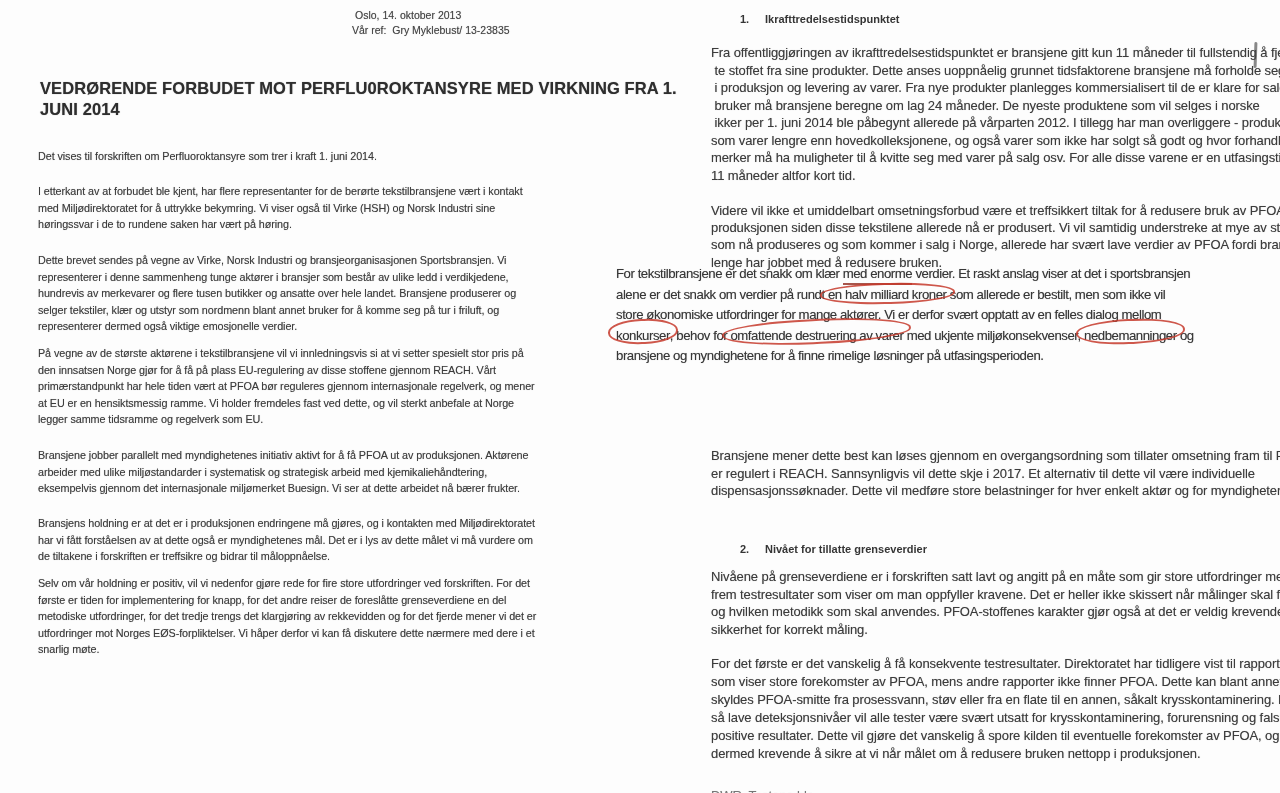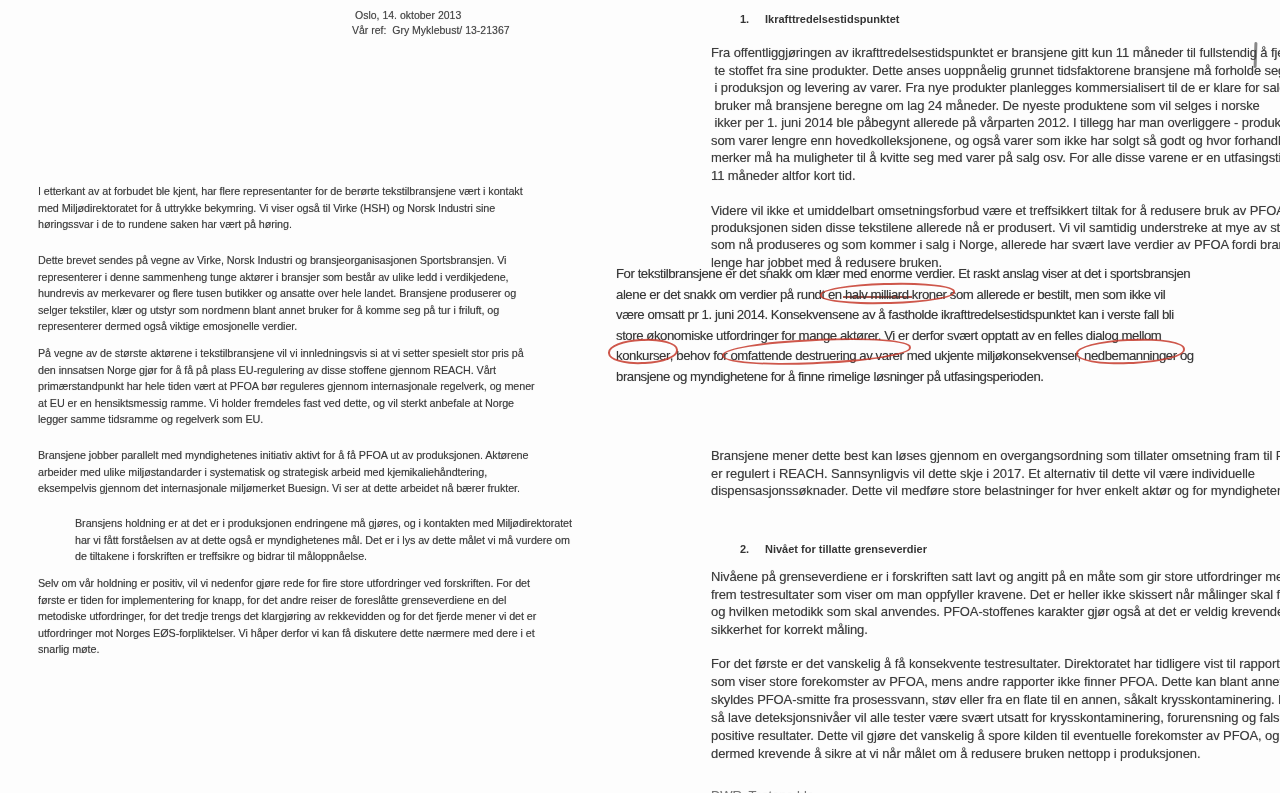--- a/index.html
+++ b/index.html
@@ -21,51 +21,54 @@
   .rhead .num{width:25px;flex:none;}
   .excerpt{font-size:13.2px;letter-spacing:-0.45px;color:#373737;}
   .xline{white-space:pre;height:20.5px;}
   .circ{position:relative;display:inline-block;}
   .circ::after{
     content:"";position:absolute;left:-8px;right:-8px;top:-4px;bottom:-2px;
     border:2.2px solid rgba(198,58,44,0.85);border-radius:48%;
     transform:rotate(-1.5deg);pointer-events:none;
   }
   .circ.up::after{top:-9px;bottom:-1px;transform:rotate(-2.5deg);}
-  .redline{border-bottom:2.2px solid rgba(145,42,30,0.8);padding-bottom:15px;}
+  .redline{border-bottom:2.2px solid rgba(145,42,30,0.8);padding-bottom:2px;}
   .edge-mark{
     left:1254px;top:42px;width:3px;height:26px;background:#4a4a4a;
     opacity:0.65;border-radius:2px;transform:rotate(2deg);
   }
   .cutline{opacity:0.7;filter:blur(0.4px);}
 </style>
 </head>
 <body>
 
 <div class="abs" style="left:0;top:0;width:690px;height:793px;padding-left:10px;">
   <div class="abs header-line t" style="left:355px;top:9px;">Oslo, 14. oktober 2013</div>
-  <div class="abs header-line t" style="left:352px;top:24px;">Vår ref:  Gry Myklebust/ 13-21367</div>
+  <div class="abs header-line t" style="left:352px;top:24px;">Vår ref:  Gry Myklebust/ 13-23835</div>
+  <div class="abs title" style="left:40px;top:78px;">VEDRØRENDE FORBUDET MOT PERFLU0ROKTANSYRE MED VIRKNING FRA 1.
+JUNI 2014</div>
 
+  <div class="abs leftbody t" style="left:38px;top:148px;">Det vises til forskriften om Perfluoroktansyre som trer i kraft 1. juni 2014.</div>
   <div class="abs leftbody t" style="left:38px;top:183px;">I etterkant av at forbudet ble kjent, har flere representanter for de berørte tekstilbransjene vært i kontakt
 med Miljødirektoratet for å uttrykke bekymring. Vi viser også til Virke (HSH) og Norsk Industri sine
 høringssvar i de to rundene saken har vært på høring.</div>
   <div class="abs leftbody t" style="left:38px;top:252px;">Dette brevet sendes på vegne av Virke, Norsk Industri og bransjeorganisasjonen Sportsbransjen. Vi
 representerer i denne sammenheng tunge aktører i bransjer som består av ulike ledd i verdikjedene,
 hundrevis av merkevarer og flere tusen butikker og ansatte over hele landet. Bransjene produserer og
 selger tekstiler, klær og utstyr som nordmenn blant annet bruker for å komme seg på tur i friluft, og
 representerer dermed også viktige emosjonelle verdier.</div>
   <div class="abs leftbody t" style="left:38px;top:345px;">På vegne av de største aktørene i tekstilbransjene vil vi innledningsvis si at vi setter spesielt stor pris på
 den innsatsen Norge gjør for å få på plass EU-regulering av disse stoffene gjennom REACH. Vårt
 primærstandpunkt har hele tiden vært at PFOA bør reguleres gjennom internasjonale regelverk, og mener
 at EU er en hensiktsmessig ramme. Vi holder fremdeles fast ved dette, og vil sterkt anbefale at Norge
 legger samme tidsramme og regelverk som EU.</div>
   <div class="abs leftbody t" style="left:38px;top:447px;">Bransjene jobber parallelt med myndighetenes initiativ aktivt for å få PFOA ut av produksjonen. Aktørene
 arbeider med ulike miljøstandarder i systematisk og strategisk arbeid med kjemikaliehåndtering,
 eksempelvis gjennom det internasjonale miljømerket Buesign. Vi ser at dette arbeidet nå bærer frukter.</div>
-  <div class="abs leftbody t" style="left:38px;top:515px;margin-left:37px;">Bransjens holdning er at det er i produksjonen endringene må gjøres, og i kontakten med Miljødirektoratet
+  <div class="abs leftbody t" style="left:38px;top:515px;">Bransjens holdning er at det er i produksjonen endringene må gjøres, og i kontakten med Miljødirektoratet
 har vi fått forståelsen av at dette også er myndighetenes mål. Det er i lys av dette målet vi må vurdere om
 de tiltakene i forskriften er treffsikre og bidrar til måloppnåelse.</div>
   <div class="abs leftbody t" style="left:38px;top:575px;">Selv om vår holdning er positiv, vil vi nedenfor gjøre rede for fire store utfordringer ved forskriften. For det
 første er tiden for implementering for knapp, for det andre reiser de foreslåtte grenseverdiene en del
 metodiske utfordringer, for det tredje trengs det klargjøring av rekkevidden og for det fjerde mener vi det er
 utfordringer mot Norges EØS-forpliktelser. Vi håper derfor vi kan få diskutere dette nærmere med dere i et
 snarlig møte.</div>
 </div>
 
 <div class="abs" style="left:690px;top:0;width:590px;height:793px;">
@@ -105,19 +108,18 @@
 skyldes PFOA-smitte fra prosessvann, støv eller fra en flate til en annen, såkalt krysskontaminering. Med
 så lave deteksjonsnivåer vil alle tester være svært utsatt for krysskontaminering, forurensning og falske
 positive resultater. Dette vil gjøre det vanskelig å spore kilden til eventuelle forekomster av PFOA, og
 dermed krevende å sikre at vi når målet om å redusere bruken nettopp i produksjonen.</div>
   <div class="abs rightbody t cutline" style="left:21px;top:788px;">DWR. Testene ble</div>
 </div>
 
 <div class="abs excerpt t" style="left:616px;top:266px;">
     <div class="xline"><span>For tekstilbransjene er det snakk om klær </span><span class="redline">med enorme</span><span> verdier. Et raskt anslag viser at det i sportsbransjen</span></div>
     <div class="xline"><span>alene er det snakk om verdier på rundt </span><span class="circ">en halv milliard kroner</span><span> som allerede er bestilt, men som ikke vil</span></div>
-    <div class="xline"><span>være omsatt pr 1. juni 2014. Konsekvensene av å fastholde ikrafttredelsestidspunktet kan i verste fall bli</span></div>
     <div class="xline"><span>store økonomiske utfordringer for mange aktører. Vi er derfor svært opptatt av en felles dialog mellom</span></div>
     <div class="xline"><span class="circ up">konkurser</span><span>, behov for </span><span class="circ up">omfattende destruering av varer</span><span> med ukjente miljøkonsekvenser, </span><span class="circ up">nedbemanninger</span><span> og</span></div>
     <div class="xline"><span>bransjene og myndighetene for å finne rimelige løsninger på utfasingsperioden.</span></div>
   </div>
 
 <div class="abs edge-mark"></div>
 
 </body></html>

